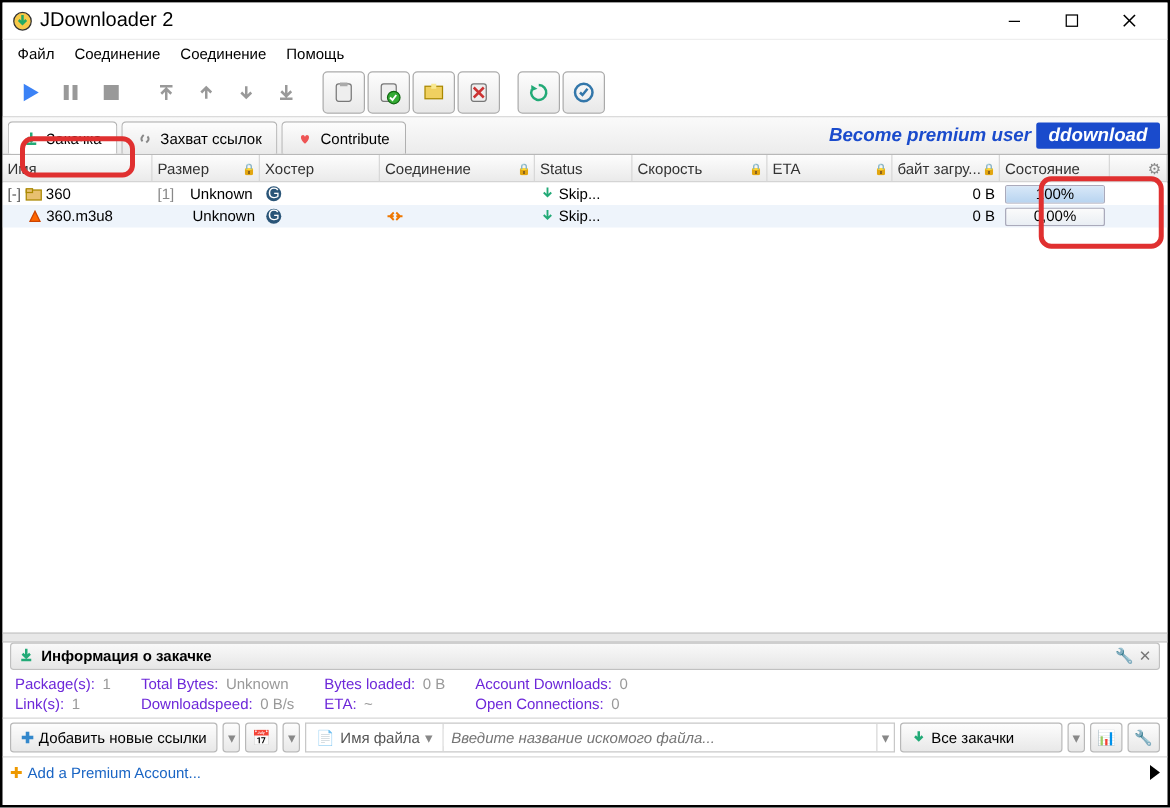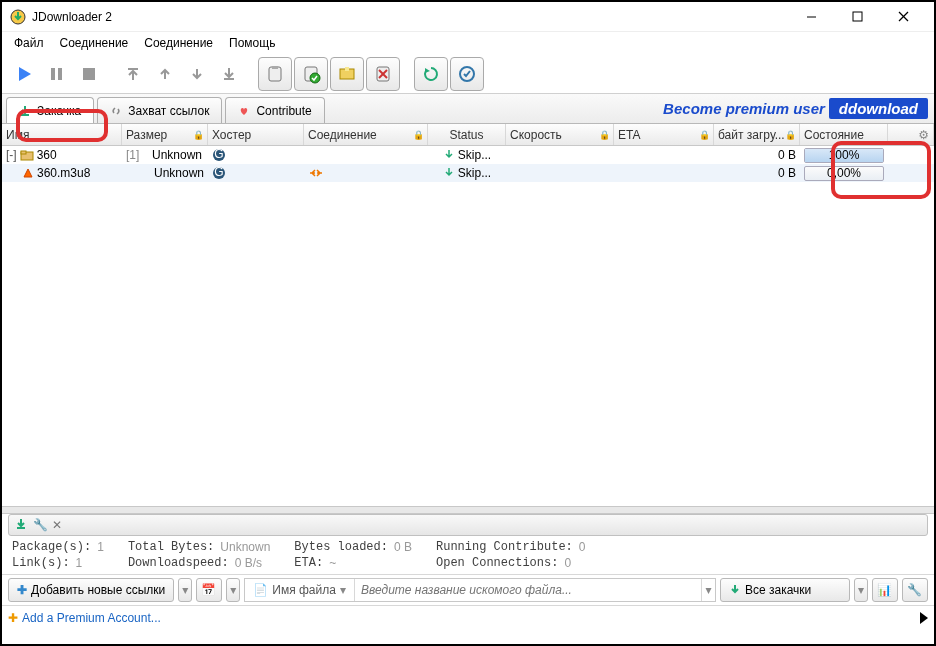--- a/index.html
+++ b/index.html
@@ -1,21 +1,21 @@
 <!DOCTYPE html>
 <html><head>
 <meta charset="utf-8">
 <style>
 * { box-sizing: border-box; margin: 0; padding: 0; font-family: "Segoe UI", Tahoma, sans-serif; font-size: 12px; }
 body { background: #fff; width: 936px; height: 646px; overflow: hidden; border: 2px solid #000; position: relative; }
 
 
 .titlebar { height: 30px; display: flex; align-items: center; padding: 0 8px; background: #fff; border-bottom: 1px solid #eee; }
 .titlebar .app-icon { width: 16px; height: 16px; margin-right: 6px; }
-.titlebar .title { flex: 1; font-size: 12px; }
+.titlebar .title { flex: 1; font-size: 16px; }
 .titlebar .win-controls { display: flex; gap: 0; }
 .titlebar .win-btn { width: 46px; height: 28px; display: flex; align-items: center; justify-content: center; font-size: 13px; cursor: pointer; }
 
 
 .menubar { height: 22px; display: flex; align-items: center; padding: 0 4px; }
 .menubar .menu-item { padding: 2px 8px; cursor: pointer; }
 
 
 .toolbar { height: 40px; display: flex; align-items: center; padding: 2px 8px; gap: 2px; border-bottom: 1px solid #d0d0d0; }
 .toolbar .tbtn { width: 30px; height: 30px; display: flex; align-items: center; justify-content: center; cursor: pointer; border-radius: 3px; }
@@ -31,21 +31,21 @@
 .premium-btn { background: #1a4bcc; color: #fff; font-weight: 700; font-style: italic; font-size: 15px; padding: 2px 10px; border-radius: 2px; }
 
 
 .colheader { height: 22px; display: flex; background: linear-gradient(#fdfdfd,#eaeaea); border-bottom: 1px solid #c8c8c8; }
 .col { display: flex; align-items: center; padding: 0 4px; border-right: 1px solid #d8d8d8; font-size: 11px; color: #333; position: relative; }
 .col .lock { position: absolute; right: 2px; color: #bbb; font-size: 9px; }
 .col-name { width: 120px; }
 .col-size { width: 86px; }
 .col-host { width: 96px; }
 .col-conn { width: 124px; }
-.col-status { width: 78px; justify-content: center; }
+.col-status { width: 78px; }
 .col-speed { width: 108px; }
 .col-eta { width: 100px; }
 .col-bytes { width: 86px; }
 .col-state { width: 88px; }
 .col-gear { flex: 1; text-align:right; justify-content:flex-end; }
 
 
 .rows { height: 360px; background: #fff; overflow: auto; }
 .row { height: 18px; display: flex; align-items: center; font-size: 11px; }
 .row:nth-child(odd) { background: #fff; }
@@ -62,21 +62,21 @@
 .spacer-grey { height: 8px; background: #e8e8e8; border-top: 1px solid #c8c8c8; border-bottom: 1px solid #c8c8c8; }
 
 
 .info-panel-head { height: 22px; background: linear-gradient(#f9f9f9,#e6e6e6); border: 1px solid #c0c0c0; display:flex; align-items:center; padding: 0 6px; margin: 0 6px; border-radius: 3px; }
 .info-panel-head .head-title { font-weight: 700; font-size: 12px; flex:1; }
 .info-panel-head .head-icon { width:14px; height:14px; margin-right:4px; }
 .info-panel-head .tools { color:#777; font-size:12px; cursor:pointer; display:flex; gap:4px; }
 
 .info-body { padding: 4px 10px; color: #999; font-size: 12px; display:flex; gap: 24px; }
 .info-body .kv { display:flex; gap:6px; }
-.info-body .k { color:#404040;font-family:Liberation Mono, monospace; }
+.info-body .k { color:#6d28d9; }
 .info-body .v { color:#999; }
 
 
 .bottombar { display:flex; align-items:center; padding: 3px 6px; gap: 4px; border-top: 1px solid #d8d8d8; }
 .btn-std { height: 24px; border: 1px solid #b8b8b8; background: linear-gradient(#fdfdfd,#e8e8e8); border-radius: 3px; display:flex; align-items:center; padding: 0 8px; gap:4px; cursor:pointer; font-size:11px; }
 .btn-sq { width: 26px; padding: 0; justify-content:center; }
 .input-line { flex:1; height:24px; display:flex; align-items:center; border:1px solid #c8c8c8; background:#fff; }
 .input-left { border-right:1px solid #d8d8d8; padding:0 8px; color:#555; display:flex; align-items:center; gap:4px; height:100%; }
 .input-main { flex:1; padding:0 6px; color:#aaa; font-style:italic; }
 .dd-arrow { width:14px; color:#888; text-align:center; border-left:1px solid #d8d8d8; height:100%; display:flex; align-items:center; justify-content:center; cursor:pointer; }
@@ -370,20 +370,21 @@
 
 <div class="spacer-grey"></div>
 
 <div class="info-panel-head">
   <span class="head-icon">
       <svg width="12" height="12">
         <path d="M6 1v7M3 5l3 3 3-3" stroke="#2a7" stroke-width="2" fill="none"></path>
         <line x1="2" y1="10" x2="10" y2="10" stroke="#2a7" stroke-width="2"></line>
       </svg>
     </span>
+  <span class="head-title">Информация о закачке</span>
   <div class="tools">
     <span>🔧</span>
     <span>✕</span>
   </div>
 </div>
 <div class="info-body">
   <div style="display:flex; flex-direction:column; gap:2px;">
     <div class="kv">
         <span class="k">Package(s):</span>
         <span class="v">1</span>
@@ -408,21 +409,21 @@
         <span class="k">Bytes loaded:</span>
         <span class="v">0 B</span>
       </div>
     <div class="kv">
         <span class="k">ETA:</span>
         <span class="v">~</span>
       </div>
   </div>
   <div style="display:flex; flex-direction:column; gap:2px;">
     <div class="kv">
-        <span class="k">Running Contribute:</span>
+        <span class="k">Account Downloads:</span>
         <span class="v">0</span>
       </div>
     <div class="kv">
         <span class="k">Open Connections:</span>
         <span class="v">0</span>
       </div>
   </div>
 </div>
 
 <div class="bottombar">

